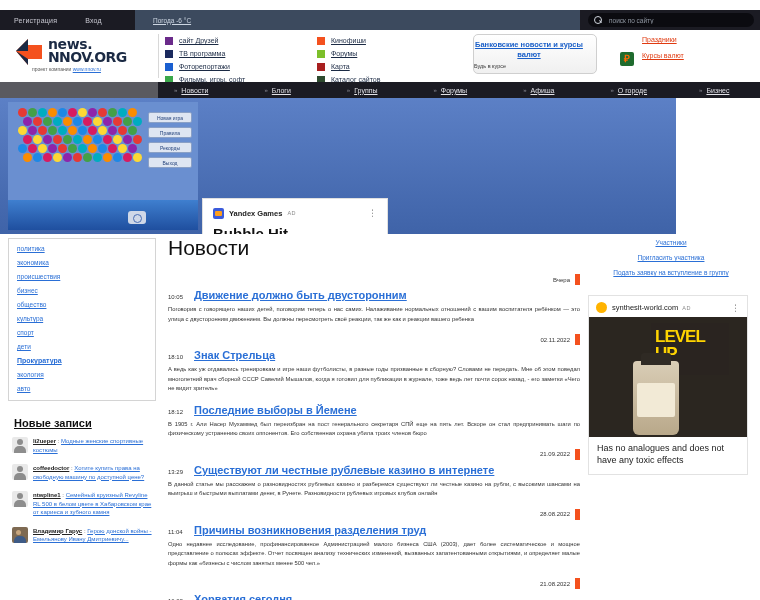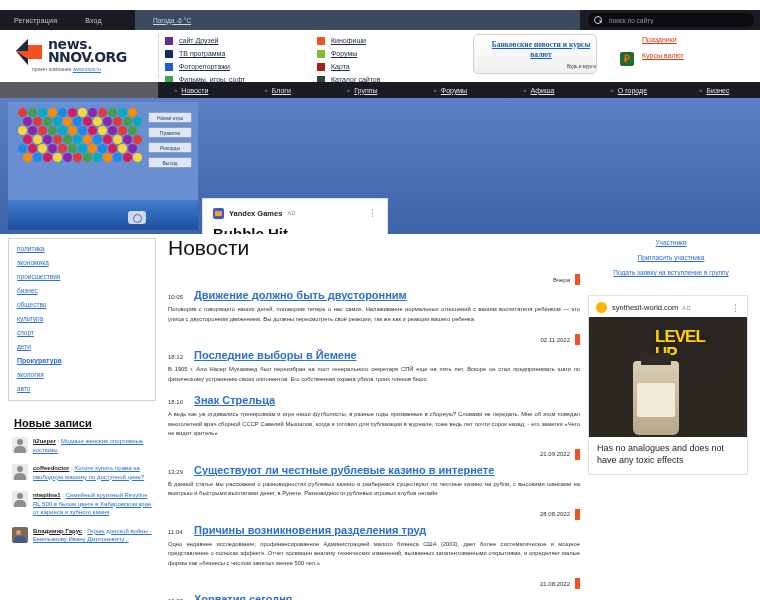--- a/index.html
+++ b/index.html
@@ -89,21 +89,21 @@
   .ql-item { display: flex; align-items: center; height: 13px; }
   .ql-sq { width: 8px; height: 8px; flex: 0 0 8px; margin-right: 6px; }
   .ql-item a {
     font-size: 7px; color: #1b2a44; text-decoration: underline; white-space: nowrap;
   }
 
   .promo-banner {
     position: absolute; left: 473px; top: 4px; width: 124px; height: 40px;
     border: 1px solid #cfcfcf; border-radius: 5px;
     background: linear-gradient(#ffffff, #f0f0f0);
-    display: flex; flex-direction: column; align-items: flex-end; justify-content: center; font-family: Liberation Serif, serif;
+    display: flex; flex-direction: column; align-items: flex-start; justify-content: center;
   }
   .promo-title {
     font-size: 7.5px; color: #1a5fc8; text-decoration: underline;
     font-weight: bold; text-align: center; line-height: 10px; width: 110px;
   }
   .promo-sub { font-size: 5.5px; color: #333; margin-top: 3px; }
 
   .header-right { position: absolute; left: 620px; top: 6px; width: 130px; }
   .hr-link {
     display: block; font-size: 7px; color: #e03a10; text-decoration: underline;
@@ -124,21 +124,21 @@
   .nav-item {
     display: flex; align-items: center; padding: 0 6px; white-space: nowrap;
   }
   .nav-bullet { color: #8b8b96; font-size: 6px; margin-right: 4px; }
   .nav-item a {
     color: #e2e2e8; font-size: 7px; text-decoration: underline;
   }
 
   
   .hero {
-    position: absolute; left: 0; top: 98px; width: 760px; height: 136px;
+    position: absolute; left: 0; top: 98px; width: 676px; height: 136px;
     background: #4a6fb5;
     background-image: linear-gradient(#5c80c6, #3f63a8);
     overflow: hidden;
   }
   .hero-game {
     position: absolute; left: 8px; top: 4px; width: 190px; height: 128px;
     background: #6a8fd0;
   }
   .bubble-grid {
     position: absolute; left: 10px; top: 6px; width: 120px; height: 62px;
@@ -570,32 +570,32 @@
       </div>
       <div class="news-body">Поговорив с говорящего наших детей, поговорим теперь о нас самих. Налаживание нормальных отношений с вашим воспитателя ребёнком — это улица с двусторонним движением. Вы должны пересмотреть своё реакции, так же как и реакции вашего ребенка</div>
     </div>
 
     <div class="news-date-row">
       <span class="news-date">02.11.2022</span>
       <span class="news-date-bar"></span>
     </div>
     <div class="news-item">
       <div class="news-head">
+        <span class="news-time">18:10</span>
+        <a class="news-link" href="#">Знак Стрельца</a>
+      </div>
+      <div class="news-body">А ведь как уж отдавались тренировкам и игре наши футболисты, в разные годы призванные в сборную? Словами не передать. Мне об этом поведал многолетний врач сборной СССР Савелий Мышалов, когда я готовил для публикации в журнале, тоже ведь лет почти сорок назад, - его заметки «Чего не видит зритель»</div>
+    </div>
+
+    <div class="news-item">
+      <div class="news-head">
         <span class="news-time">18:12</span>
         <a class="news-link" href="#">Последние выборы в Йемене</a>
       </div>
       <div class="news-body">В 1905 г. Али Насер Мухаммед был переизбран на пост генерального секретаря СПЙ еще на пять лет. Вскоре он стал предпринимать шаги по физическому устранению своих оппонентов. Его собственная охрана убила троих членов бюро</div>
-    </div>
-
-    <div class="news-item">
-      <div class="news-head">
-        <span class="news-time">18:10</span>
-        <a class="news-link" href="#">Знак Стрельца</a>
-      </div>
-      <div class="news-body">А ведь как уж отдавались тренировкам и игре наши футболисты, в разные годы призванные в сборную? Словами не передать. Мне об этом поведал многолетний врач сборной СССР Савелий Мышалов, когда я готовил для публикации в журнале, тоже ведь лет почти сорок назад, - его заметки «Чего не видит зритель»</div>
     </div>
 
     <div class="news-date-row">
       <span class="news-date">21.09.2022</span>
       <span class="news-date-bar"></span>
     </div>
     <div class="news-item">
       <div class="news-head">
         <span class="news-time">13:29</span>
         <a class="news-link" href="#">Существуют ли честные рублевые казино в интернете</a>

